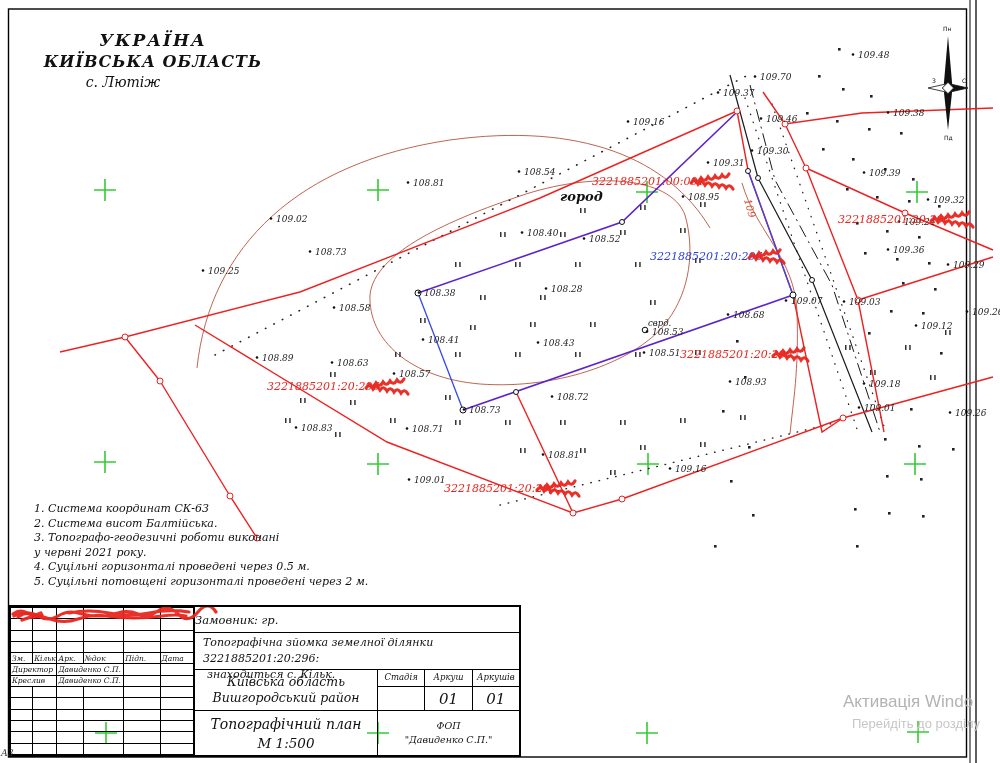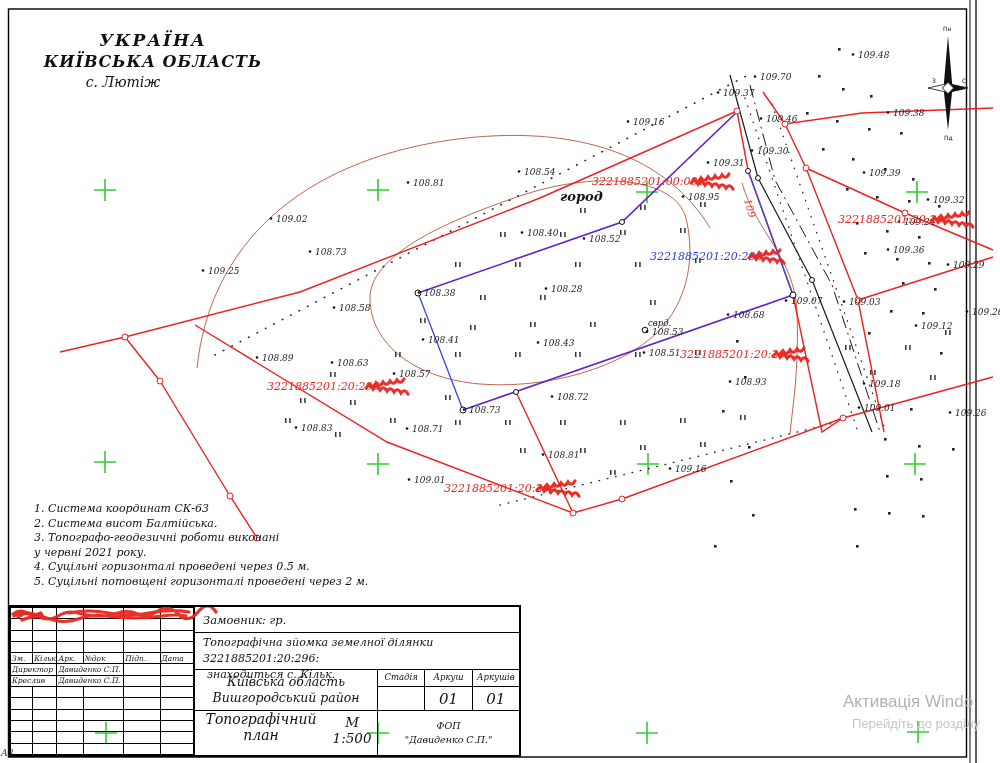--- a/index.html
+++ b/index.html
@@ -29,37 +29,37 @@
   
   .tblock{position:absolute;left:8px;top:605px;width:513px;height:152px;
           border:2px solid #000;box-sizing:border-box;display:flex;background:transparent;
           color:#111;}
   .tb-left{width:185px;border-right:1.5px solid #000;box-sizing:border-box;}
   .tb-left table{border-collapse:collapse;width:100%;height:100%;table-layout:fixed;}
   .tb-left td{border:1px solid #000;padding:0 1px;height:9px;overflow:hidden;
               font:italic 7.5px "DejaVu Serif",serif;white-space:nowrap;}
   .tb-right{flex:1;display:flex;flex-direction:column;}
   .tr-row{box-sizing:border-box;border-bottom:1.5px solid #000;}
-  .row-customer{height:26px;display:flex;align-items:center;padding-left:8px;
+  .row-customer{height:26px;display:flex;align-items:center;padding-left:0;
                 font:italic 11.5px "DejaVu Serif",serif;}
   .row-subject{height:37px;padding:2px 4px 0 8px;font:italic 11px "DejaVu Serif",serif;line-height:1.45;}
   .row-region{height:41px;display:flex;}
   .row-bottom{height:44px;display:flex;border-bottom:none;flex:1;}
   .cell-region{width:183px;border-right:1.5px solid #000;box-sizing:border-box;
                display:flex;flex-direction:column;justify-content:center;text-align:center;
                font:italic 12.5px "DejaVu Serif",serif;line-height:1.3;}
   .stadia{flex:1;display:flex;}
   .stadia .scol{flex:1;display:flex;flex-direction:column;border-right:1px solid #000;}
   .stadia .scol:last-child{border-right:none;}
   .stadia .shead{height:14px;border-bottom:1px solid #000;text-align:center;
                  font:italic 8.5px "DejaVu Serif",serif;padding-top:2px;}
   .stadia .sval{flex:1;display:flex;align-items:center;justify-content:center;
                 font:italic 15px "DejaVu Serif",serif;}
   .cell-doc{width:183px;border-right:1.5px solid #000;box-sizing:border-box;
-            display:flex;flex-direction:row;justify-content:center;text-align:center;}
+            display:flex;flex-direction:column;justify-content:center;text-align:center;}
   .cell-doc .t1{font:italic 14px "DejaVu Serif",serif;}
   .cell-doc .t2{font:italic 13.5px "DejaVu Serif",serif;margin-top:3px;}
   .cell-org{flex:1;display:flex;flex-direction:column;justify-content:center;text-align:center;
             font:italic 9.5px "DejaVu Serif",serif;line-height:1.5;}
 </style>
 </head>
 <body>
 
 <div class="page">
 

